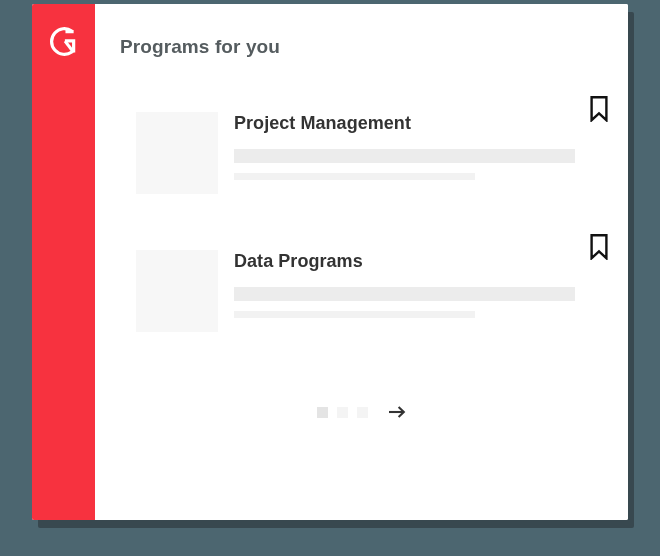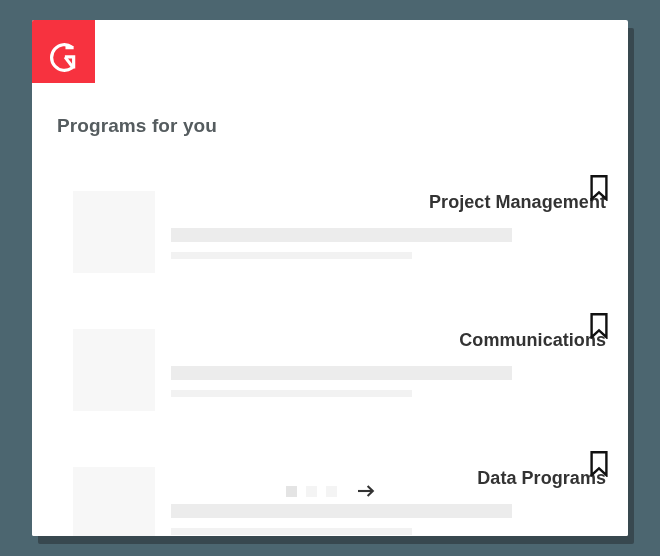--- a/index.html
+++ b/index.html
@@ -20,29 +20,28 @@
     position: relative;
     width: 660px;
     height: 556px;
     background: #4c6670;
   }
 
   
   #app-card {
     position: absolute;
     left: 32px;
-    top: 20px;
+    top: 4px;
     width: 596px;
     height: 516px;
     background: #ffffff;
     border-radius: 2px;
     box-shadow: 6px 8px 0 rgba(40,48,52,0.55);
     display: flex;
     overflow: hidden;
-    flex-direction: column;
   }
 
   
   #brand-rail {
     width: 63px;
     flex: 0 0 63px;
     background: #f7323f;
     position: relative;
   }
 
@@ -71,21 +70,20 @@
     letter-spacing: 0.1px;
     white-space: nowrap;
   }
 
   
   #program-list {
     position: absolute;
     left: 0;
     top: 92px;
     right: 0;
-    text-align: right;
   }
 
   .program-row {
     position: relative;
     height: 138px;
   }
 
   .program-thumb {
     position: absolute;
     left: 41px;
@@ -202,33 +200,20 @@
             <div class="skeleton-line-long"></div>
             <div class="skeleton-line-short"></div>
           </div>
           <div class="bookmark-button">
             <svg viewBox="0 0 22 26" width="22" height="26" aria-hidden="true">
               <path d="M3.6 1.2 L18.4 1.2 L18.4 24.2 L11 17.4 L3.6 24.2 Z" fill="none" stroke="#111111" stroke-width="2.4" stroke-linejoin="miter" stroke-linecap="butt"></path>
             </svg>
           </div>
         </div>
 
-        <div class="program-row">
-          <div class="program-thumb"></div>
-          <div class="program-body">
-            <div class="program-title">Communications</div>
-            <div class="skeleton-line-long"></div>
-            <div class="skeleton-line-short"></div>
-          </div>
-          <div class="bookmark-button">
-            <svg viewBox="0 0 22 26" width="22" height="26" aria-hidden="true">
-              <path d="M3.6 1.2 L18.4 1.2 L18.4 24.2 L11 17.4 L3.6 24.2 Z" fill="none" stroke="#111111" stroke-width="2.4" stroke-linejoin="miter" stroke-linecap="butt"></path>
-            </svg>
-          </div>
-        </div>
 
         <div class="program-row">
           <div class="program-thumb"></div>
           <div class="program-body">
             <div class="program-title">Data Programs</div>
             <div class="skeleton-line-long"></div>
             <div class="skeleton-line-short"></div>
           </div>
           <div class="bookmark-button">
             <svg viewBox="0 0 22 26" width="22" height="26" aria-hidden="true">

